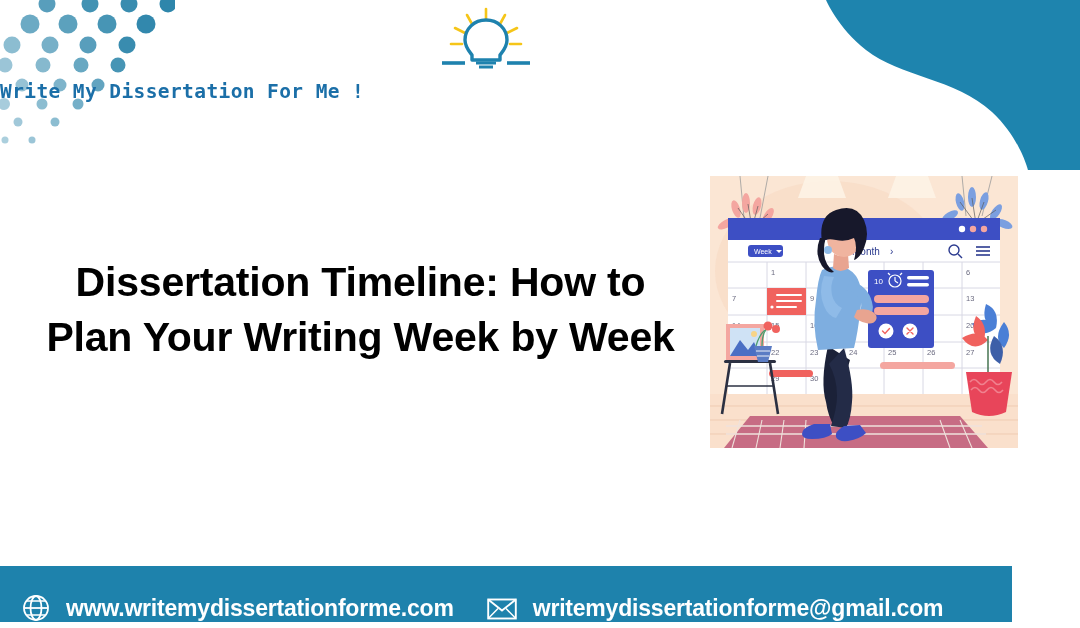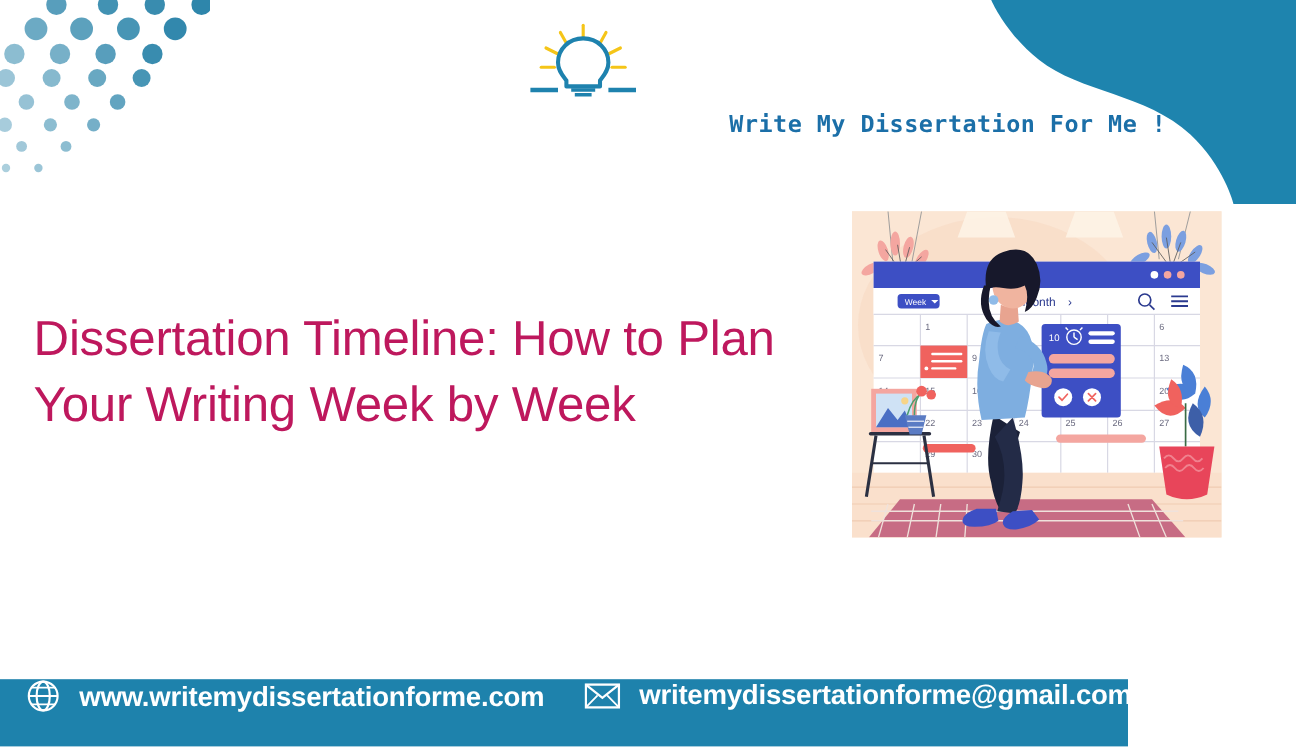--- a/index.html
+++ b/index.html
@@ -36,24 +36,24 @@
     position: absolute;
     top: 0;
     left: 0;
     width: 175px;
     height: 145px;
   }
 
   
   .logo {
     position: absolute;
-    top: 18px;
+    top: 6px;
     left: 0;
     width: 972px;
-    text-align: right;
+    text-align: left;
   }
   .logo-bulb {
     display: block;
     margin: 0 auto;
   }
   .logo-text {
     margin-top: 2px;
     font-family: "DejaVu Sans Mono", monospace;
     font-size: 19.5px;
     font-weight: bold;
@@ -63,46 +63,47 @@
   }
 
   
   .headline {
     position: absolute;
     left: 28px;
     top: 255px;
     width: 665px;
     font-size: 41px;
     line-height: 1.33;
-    font-weight: normal;
-    color: #be185d;
+    font-weight: bold;
+    color: #000000;
     letter-spacing: -0.2px;
+    text-align: center;
   }
 
   
   .illustration {
     position: absolute;
     left: 710px;
     top: 176px;
     width: 308px;
     height: 272px;
     background: #FBE6D4;
     overflow: hidden;
   }
 
   
   .footer {
     position: absolute;
     left: 0;
     top: 566px;
-    width: 940px;
+    width: 1012px;
     height: 56px;
     background: #1E82AC;
     display: flex;
-    align-items: flex-start;
+    align-items: flex-end;
   }
   .footer-item {
     display: flex;
     align-items: center;
   }
   .footer-item.site { margin-left: 22px; }
   .footer-item.mail { margin-left: 33px; }
   .footer-icon {
     display: flex;
     align-items: center;

